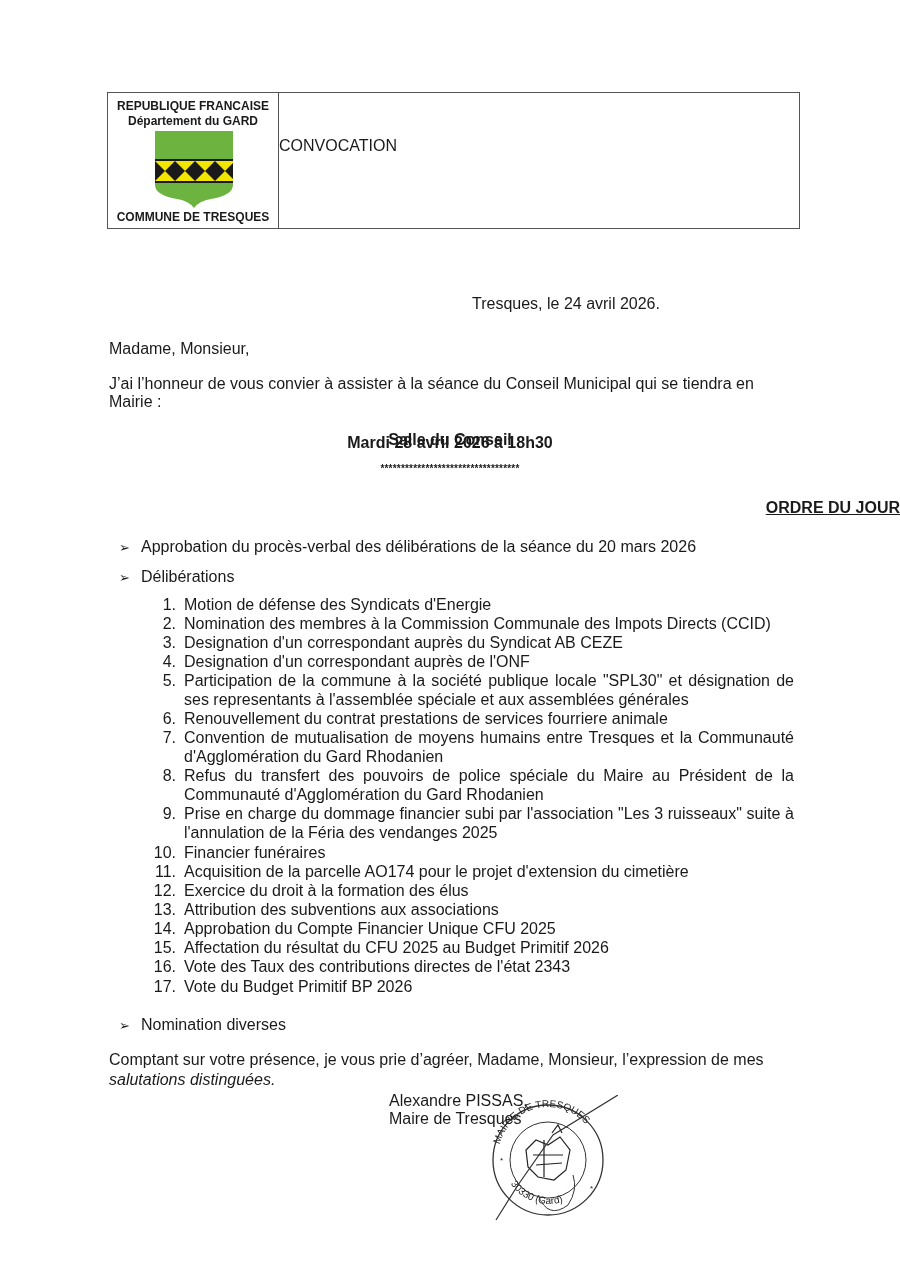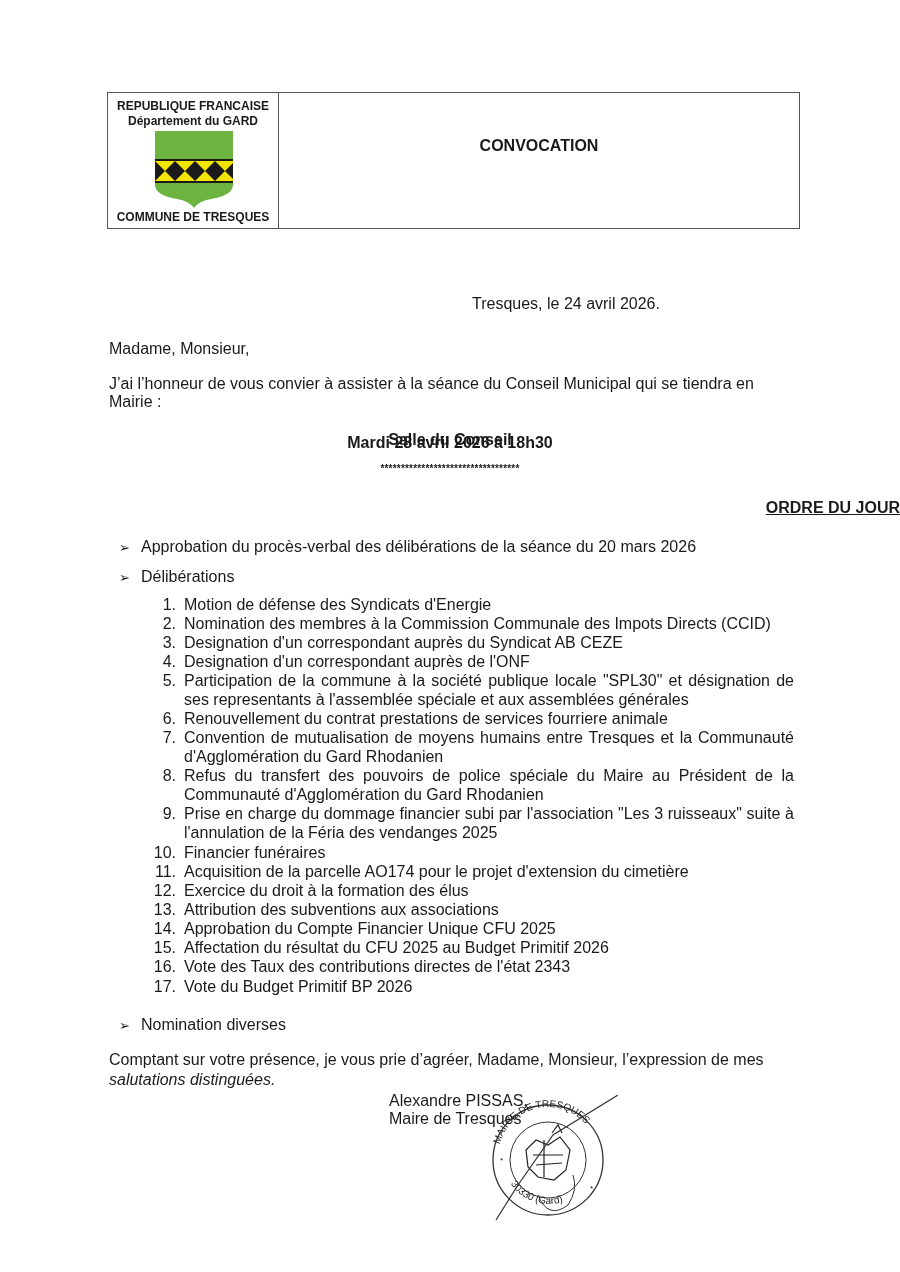--- a/index.html
+++ b/index.html
@@ -17,21 +17,21 @@
       position: absolute; left: 0; top: 0; width: 171px; height: 100%;
       border-right: 1.5px solid #555; box-sizing: border-box;
       text-align: center;
     }
     .hl-line1 { position: absolute; top: 6px; left: 0; width: 100%; font-size: 12px; font-weight: bold; }
     .hl-line2 { position: absolute; top: 21px; left: 0; width: 100%; font-size: 12px; font-weight: bold; }
     .hl-line3 { position: absolute; bottom: 4px; left: 0; width: 100%; font-size: 12px; font-weight: bold; }
     .crest { position: absolute; left: 45px; top: 36px; width: 82px; height: 80px; }
     .header-right {
       position: absolute; left: 171px; top: 0; right: 0; height: 100%;
-      text-align: center; font-weight: bold; font-size: 16px;
+      font-weight: normal; font-size: 16px;
     }
     .hr-title1 { position: absolute; top: 44px; left: 0; width: 100%; }
     .hr-title2 { position: absolute; top: 64px; left: 0; width: 100%; }
 
     .text { font-size: 16px; line-height: 19px; white-space: nowrap; }
     .bold { font-weight: bold; }
     .center { text-align: center; }
 
     .date-line { left: 472px; top: 294px; }
     .salutation { left: 109px; top: 339px; }

